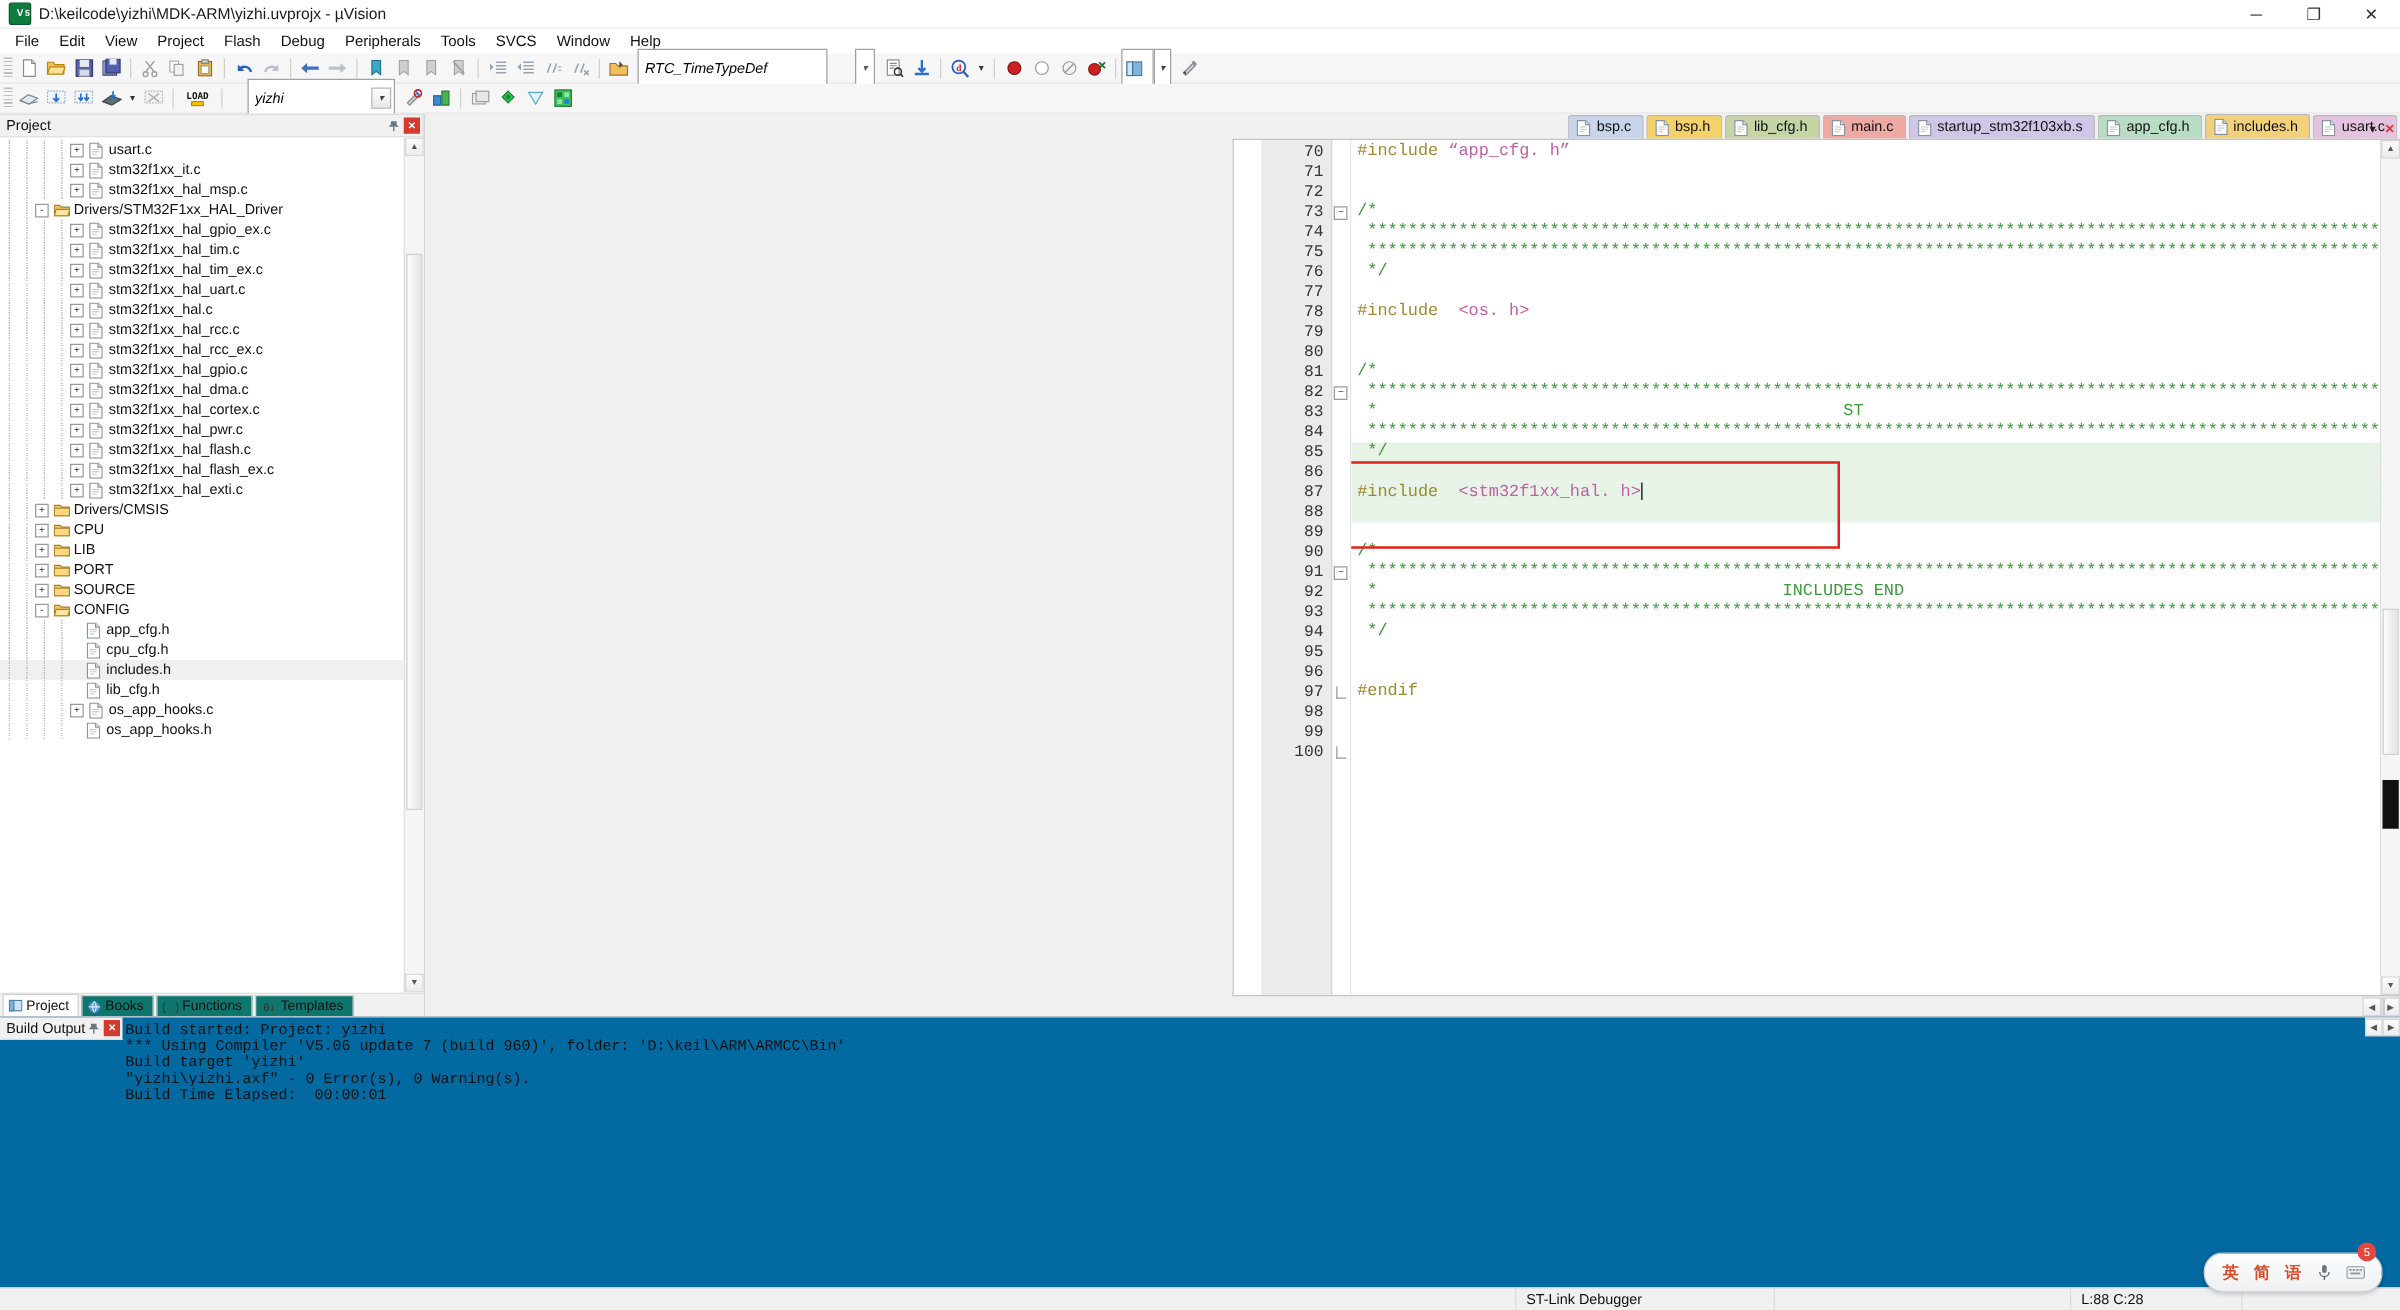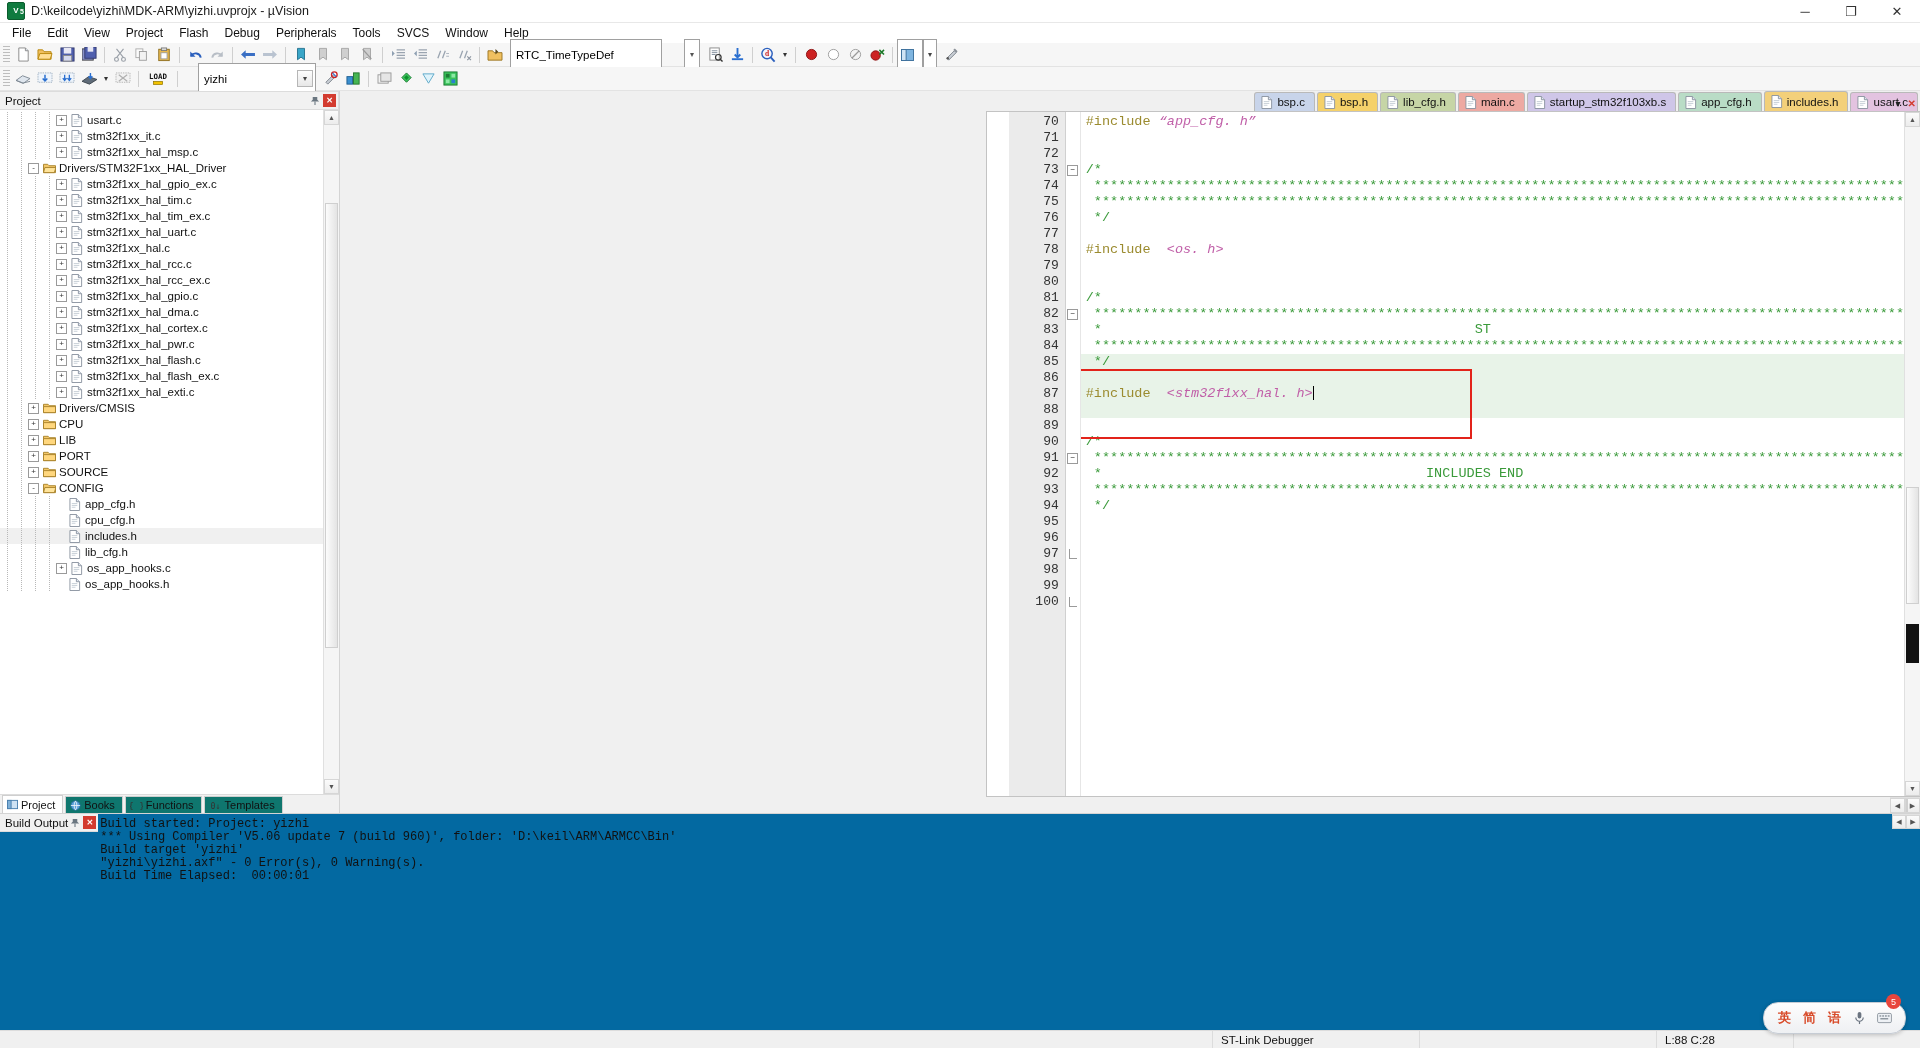--- a/index.html
+++ b/index.html
@@ -24,21 +24,21 @@
   .menubar{height:20px;background:#ffffff;display:flex;align-items:center;padding-left:4px;flex:0 0 20px;}
   .menu-item{padding:2px 8px;font-size:12px;color:#111;}
 
   
   .toolbar{height:23px;background:#f6f6f6;display:flex;align-items:center;border-bottom:1px solid #e3e3e3;flex:0 0 23px;}
   .grip{width:7px;height:17px;margin:0 2px 0 3px;
         background:repeating-linear-gradient(to bottom,#bdbdbd 0 1px,transparent 1px 3px);}
   .tbtn{width:22px;height:20px;display:flex;align-items:center;justify-content:center;margin:0 0px;}
   .tsep{width:1px;height:16px;background:#cfcfcf;margin:0 4px;}
   .combo{height:32px;border:1px solid #a0a0a0;background:#fff;display:flex;align-items:center;
-         font-size:11.5px;padding:0 2px 0 5px;box-sizing:border-box;}
+         font-size:11.5px;padding:0 2px 0 5px;box-sizing:border-box;font-style:italic;}
   .combo .cbtxt{flex:1;white-space:nowrap;overflow:hidden;}
   .combo .cbarr{width:14px;height:15px;background:linear-gradient(#fdfdfd,#e7e7e7);border:1px solid #b6b6b6;
                 display:flex;align-items:center;justify-content:center;font-size:8px;color:#444;}
 
   svg{display:block;}
 
   
   .main{flex:1;display:flex;min-height:0;background:#f0f0f0;}
 
   
@@ -88,21 +88,21 @@
           font-family:"Liberation Mono",monospace;font-size:13px;color:#333;padding-top:2px;flex:0 0 56px;}
   .gutter div{height:16px;line-height:16px;padding-right:6px;}
   .foldbar{width:14px;background:#fff;border-right:1px solid #e6e6e6;padding-top:2px;flex:0 0 14px;}
   .foldbar div{height:16px;display:flex;align-items:center;justify-content:center;}
   .fbox{width:9px;height:9px;border:1px solid #9a9a9a;background:#fff;font-size:8px;line-height:7px;text-align:center;color:#333;}
   .code{flex:1;padding-top:2px;font-family:"Liberation Mono",monospace;font-size:13.5px;
         position:relative;overflow:hidden;min-width:0;}
   .cl{height:16px;line-height:16px;white-space:pre;padding-left:5px;}
   .cl.hl{background:#e8f3e8;}
   .kw{color:#9b8b2f;}
-  .str{color:#c05fa8;font-style:italic;}
+  .str{color:#c05fa8;}
   .cmt{color:#3a9a3a;}
   .redbox{position:absolute;border:2px solid #e2231a;pointer-events:none;}
   .caret{display:inline-block;width:1px;height:14px;background:#000;vertical-align:-3px;}
 
   .ed-vsb{width:15px;background:#f0f0f0;display:flex;flex-direction:column;border-left:1px solid #e0e0e0;}
   .ed-hsb{height:15px;background:#f0f0f0;display:flex;align-items:center;border-top:1px solid #e0e0e0;}
   .ed-hsb .arw{width:15px;height:15px;background:linear-gradient(#fbfbfb,#ececec);border:1px solid #d6d6d6;
                box-sizing:border-box;display:flex;align-items:center;justify-content:center;font-size:7px;color:#555;}
   .ed-hsb .track{flex:1;height:15px;background:#f5f5f5;position:relative;}
   .ed-hsb .thumb{position:absolute;top:1px;bottom:1px;background:linear-gradient(#fcfcfc,#e4e4e4);border:1px solid #cfcfcf;box-sizing:border-box;}
@@ -1200,20 +1200,21 @@
             <div class="cl hl"><span class="kw">#include  </span><span class="str">&lt;stm32f1xx_hal. h&gt;</span><span class="caret"></span></div>
             <div class="cl hl">&nbsp;</div>
             <div class="cl">&nbsp;</div>
             <div class="cl"><span class="cmt">/*</span></div>
             <div class="cl"><span class="cmt"> ****************************************************************************************************</span></div>
             <div class="cl"><span class="cmt"> *                                        INCLUDES END</span></div>
             <div class="cl"><span class="cmt"> ****************************************************************************************************</span></div>
             <div class="cl"><span class="cmt"> */</span></div>
             <div class="cl">&nbsp;</div>
             <div class="cl">&nbsp;</div>
+            <div class="cl"><span class="kw">#endif</span></div>
             <div class="cl">&nbsp;</div>
             <div class="cl">&nbsp;</div>
           </div>
         <div class="ed-vsb">
           <div class="arw" style="height:15px;background:linear-gradient(#fbfbfb,#ececec);border:1px solid #d6d6d6;box-sizing:border-box;display:flex;align-items:center;justify-content:center;font-size:7px;color:#555;">▲</div>
           <div class="track" style="flex:1;background:#f5f5f5;position:relative;">
             <div class="thumb" style="position:absolute;left:1px;right:1px;top:55%;height:18%;background:linear-gradient(to right,#fcfcfc,#e4e4e4);border:1px solid #cfcfcf;box-sizing:border-box;"></div>
             <div style="position:absolute;left:1px;right:1px;top:76%;height:6%;background:#111;"></div>
           </div>
           <div class="arw" style="height:15px;background:linear-gradient(#fbfbfb,#ececec);border:1px solid #d6d6d6;box-sizing:border-box;display:flex;align-items:center;justify-content:center;font-size:7px;color:#555;">▼</div>

